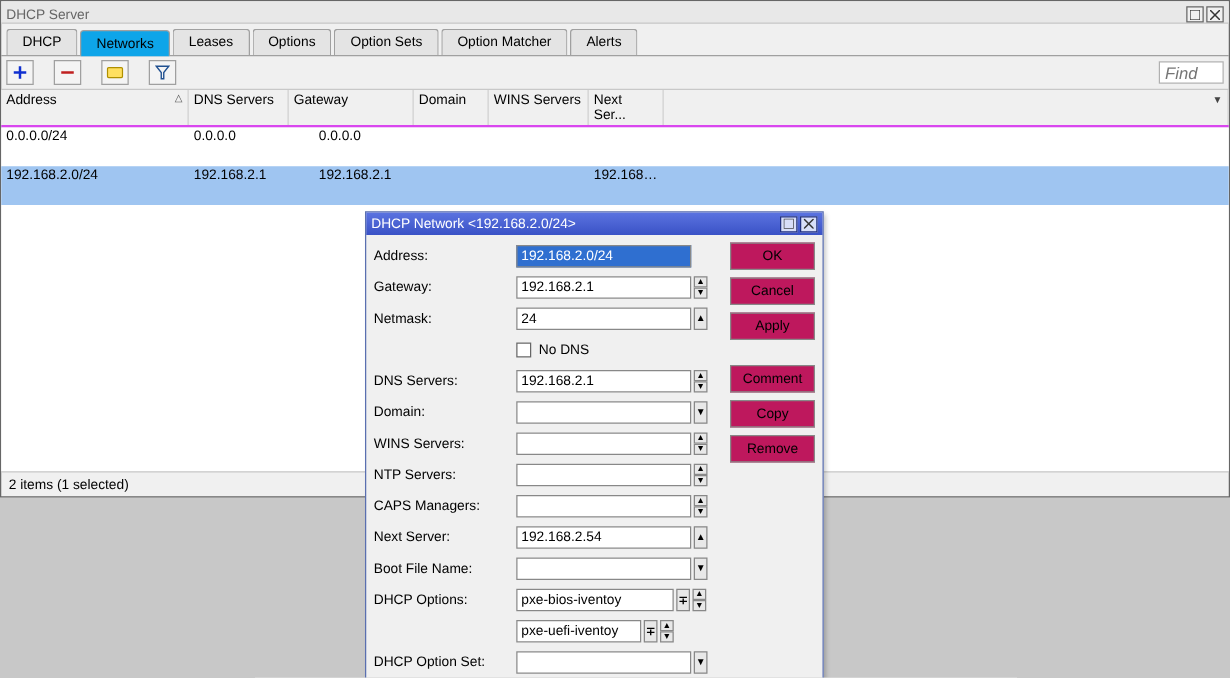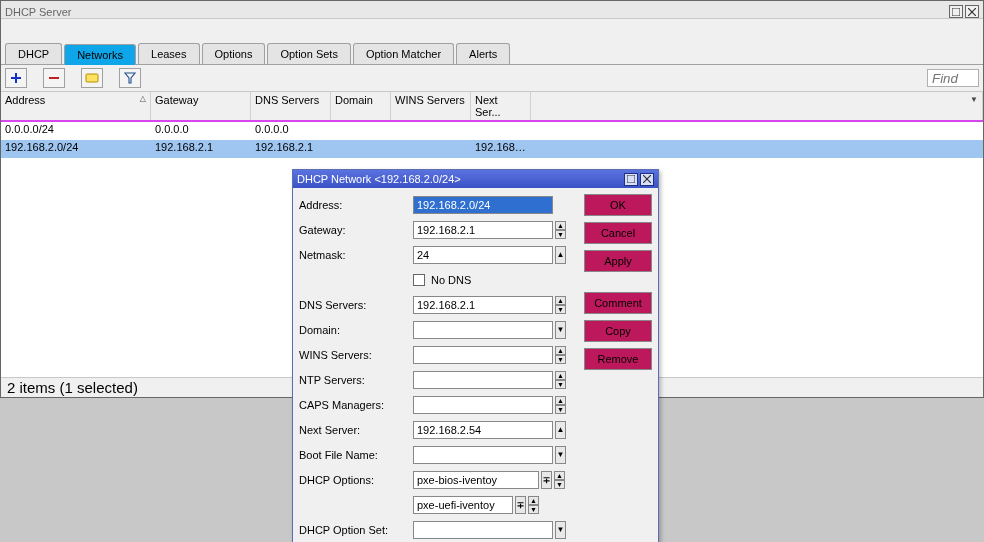--- a/index.html
+++ b/index.html
@@ -7,51 +7,51 @@
   body { width: 984px; height: 542px; background: #c0c0c0; position: relative; }
 
   
   .main-window { position: absolute; left: 0; top: 0; width: 984px; height: 398px; background: #f0f0f0; border: 1px solid #666; display: flex; flex-direction: column; }
   .titlebar { height: 18px; background: #e8e8e8; display: flex; align-items: flex-end; padding: 0 4px; border-bottom: 1px solid #c8c8c8; }
   .titlebar .title { flex: 1; color: #666; font-size: 11px; }
   .titlebar .winbtn { width: 14px; height: 13px; border: 1px solid #666; margin-left: 2px; background: #f0f0f0; display: flex; align-items: center; justify-content: center; font-size: 10px; line-height: 1; cursor: pointer; }
 
   
   .tabbar { display: flex; border-bottom: 1px solid #a0a0a0; padding: 4px 4px 0 4px; gap: 0; }
-  .tab { padding: 4px 12px; border: 1px solid #a0a0a0; border-bottom: none; border-top-left-radius: 3px; border-top-right-radius: 3px; background: #e4e4e4; margin-right: 2px; cursor: pointer; margin-top: 20px; }
+  .tab { padding: 4px 12px; border: 1px solid #a0a0a0; border-bottom: none; border-top-left-radius: 3px; border-top-right-radius: 3px; background: #e4e4e4; margin-right: 2px; cursor: pointer; }
   .tab.active { background: #0ea5e9; position: relative; top: 1px; }
 
   
   .toolbar { display: flex; align-items: center; padding: 3px 4px; gap: 16px; border-bottom: 1px solid #c8c8c8; }
   .toolbtn { width: 22px; height: 20px; border: 1px solid #a0a0a0; background: #f4f4f4; display:flex; align-items:center; justify-content:center; cursor: pointer; }
   .toolbtn svg { display:block; }
   .spacer { flex: 1; }
   .find { width: 52px; height: 18px; border: 1px solid #b0b0b0; background: #fff; color: #9a9a9a; font-style: italic; padding: 0 4px; }
 
   
   .table { flex: 0 0 auto; }
   .thead { display: flex; background: #f0f0f0; border-bottom: 2px solid #d946ef; }
   .th { border-right: 1px solid #d0d0d0; padding: 2px 4px; font-size: 11px; position: relative; }
   .th .sort { font-size: 8px; color: #555; float:right; }
   .th.drop::after { content: "▼"; font-size: 8px; color: #444; position: absolute; right: 4px; top: 3px; }
-  .tbody .tr { display: flex; height: 18px; }
+  .tbody .tr { display: flex; height: 31px; }
   .td { padding: 1px 4px; font-size: 11px; border-right: 1px solid transparent; white-space: nowrap; overflow: hidden; text-overflow: ellipsis; }
   .tr.selected { background: #9fc5f1; }
 
   .col-addr    { width: 150px; }
   .col-gw      { width: 100px; }
   .col-dns     { width: 80px; }
   .col-dom     { width: 60px; }
   .col-wins    { width: 80px; }
   .col-next    { width: 60px; }
   .col-rest    { flex: 1; }
 
   .table-body-fill { flex: 1; background: #fff; }
 
-  .statusbar { height: 20px; border-top: 1px solid #c8c8c8; display: flex; align-items: center; padding: 0 6px; font-size: 15px; }
+  .statusbar { height: 20px; border-top: 1px solid #c8c8c8; display: flex; align-items: center; padding: 0 6px; font-size: 11px; }
 
   
   .dialog { position: absolute; left: 292px; top: 169px; width: 367px; background: #f0f0f0; border: 1px solid #5a6fb0; box-shadow: 2px 2px 4px rgba(0,0,0,0.25); }
   .dlg-titlebar { height: 18px; background: #4a5fc8; background: linear-gradient(to bottom,#5b73e0,#3a52c6); color: #fff; display: flex; align-items: center; padding: 0 4px; }
   .dlg-titlebar .title { flex:1; font-size: 11px; }
   .dlg-titlebar .winbtn { width: 14px; height: 13px; border: 1px solid #203080; margin-left: 2px; background: #d8dff8; display:flex; align-items:center; justify-content:center; font-size:10px; cursor:pointer; color:#000; }
   .dlg-body { display: flex; padding: 6px 6px 10px 6px; gap: 8px; }
   .dlg-form { flex:1; display:flex; flex-direction:column; gap: 4px; }
   .row { display:flex; align-items:center; height: 21px; }
   .lbl { width: 114px; text-align: left; padding-right: 3px; }
@@ -121,22 +121,22 @@
           <polygon points="1,1 11,1 7,6 7,11 5,11 5,6" fill="none" stroke="#205090" stroke-width="1.1"></polygon>
         </svg>
     </div>
     <div class="spacer"></div>
     <input class="find" placeholder="Find" style="">
   </div>
 
   <div class="table">
     <div class="thead">
       <div class="th col-addr"><span>Address</span><span class="sort">△</span></div>
+      <div class="th col-dns">DNS Servers</div>
       <div class="th col-gw">Gateway</div>
-      <div class="th col-dns">DNS Servers</div>
       <div class="th col-dom">Domain</div>
       <div class="th col-wins">WINS Servers</div>
       <div class="th col-next">Next Ser...</div>
       <div class="th col-rest drop"></div>
     </div>
     <div class="tbody" style="background:#fff;">
       <div class="tr">
         <div class="td col-addr">0.0.0.0/24</div>
         <div class="td col-gw">0.0.0.0</div>
         <div class="td col-dns">0.0.0.0</div>

